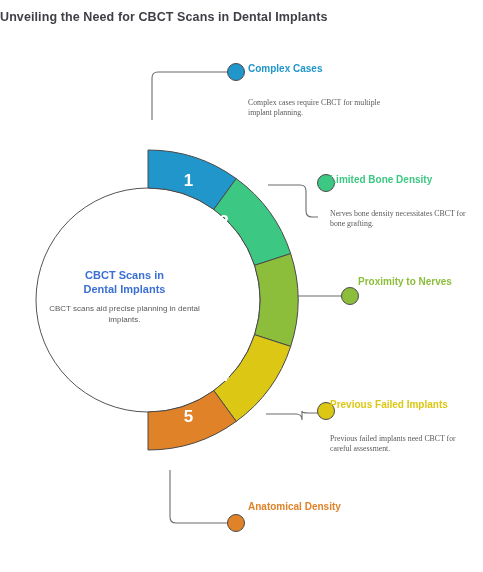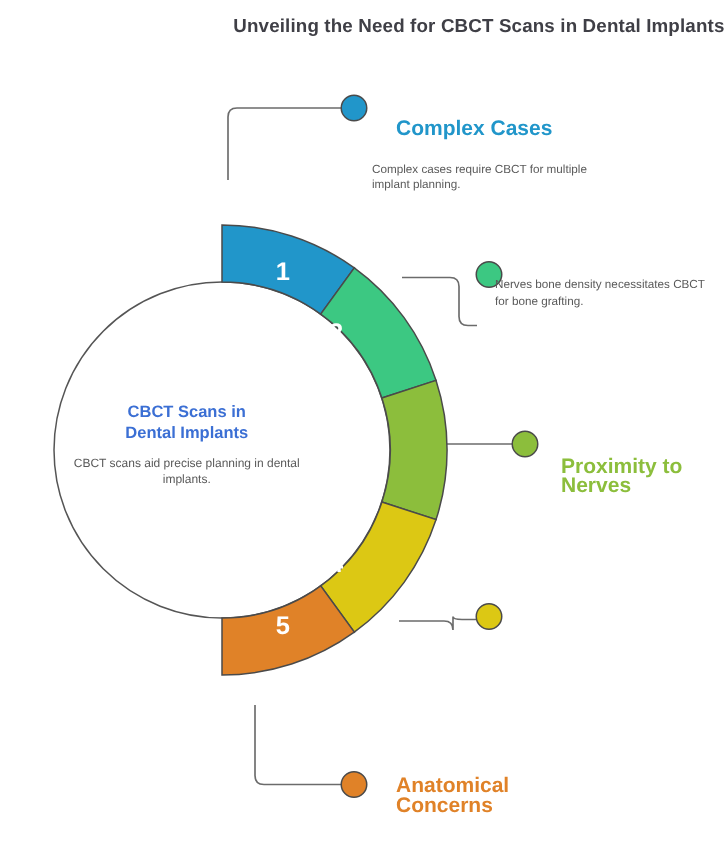--- a/index.html
+++ b/index.html
@@ -19,21 +19,21 @@
     position: absolute;
     inset: 0;
     width: 483px;
     height: 572px;
   }
   .page-title {
     position: absolute;
     top: 10px;
     left: 0;
     width: 483px;
-    text-align: right;
+    text-align: left;
     font-size: 12.5px;
     font-weight: bold;
     color: #3f3f46;
     letter-spacing: .1px;
   }
   svg.chart-svg {
     position: absolute;
     top: 0;
     left: 0;
     width: 483px;
@@ -61,34 +61,35 @@
   .center-desc {
     margin-top: 7px;
     font-size: 8px;
     color: #5a5a5a;
     line-height: 11px;
   }
   .callout {
     position: absolute;
   }
   .callout-title {
-    font-size: 14px;
+    font-size: 10px;
     font-weight: bold;
     line-height: 12.5px;
-    margin: 16px;
+    margin: 0;
   }
   .callout-desc {
-    margin-top: 11px;
+    margin-top: 22px;
     font-size: 7.8px;
     color: #5a5a5a;
     line-height: 10.5px;
+    font-family: Liberation Serif, serif;
   }
   .c1 { left: 248px; top: 63px;  width: 150px; }
   .c2 { left: 330px; top: 174px; width: 140px; }
-  .c3 { left: 358px; top: 288px; width: 122px; }
+  .c3 { left: 358px; top: 276px; width: 122px; }
   .c4 { left: 330px; top: 399px; width: 135px; }
   .c5 { left: 248px; top: 501px; width: 150px; }
 </style>
 </head>
 <body>
 
 <div id="infographic">
 
   <div class="page-title">Unveiling the Need for CBCT Scans in Dental Implants</div>
 
@@ -132,25 +133,30 @@
     </div>
     <div class="center-desc">CBCT scans aid precise planning in dental implants.</div>
   </div>
 
   <div class="callout c1">
     <div class="callout-title" style="color:#2196ca">Complex Cases</div>
     <div class="callout-desc">Complex cases require CBCT for multiple implant planning.</div>
   </div>
 
   <div class="callout c2">
+    <div class="callout-title" style="color:#3cc882">Limited Bone Density</div>
     <div class="callout-desc">Nerves bone density necessitates CBCT for bone grafting.</div>
   </div>
 
   <div class="callout c3">
     <div class="callout-title" style="color:#8cbe3c">Proximity to Nerves</div>
   </div>
 
+  <div class="callout c4">
+    <div class="callout-title" style="color:#dcc814">Previous Failed Implants</div>
+    <div class="callout-desc">Previous failed implants need CBCT for careful assessment.</div>
+  </div>
 
   <div class="callout c5">
-    <div class="callout-title" style="color:#e08228">Anatomical Concerns</div>
+    <div class="callout-title" style="color:#e08228">Anatomical Density</div>
   </div>
 
 </div>
 
 </body></html>

